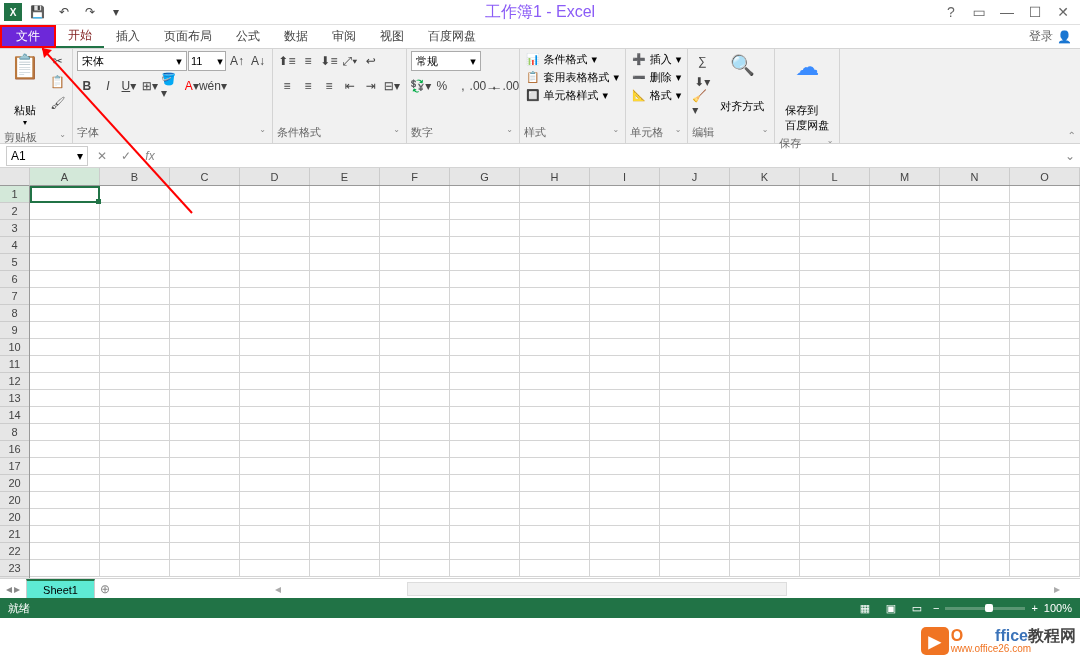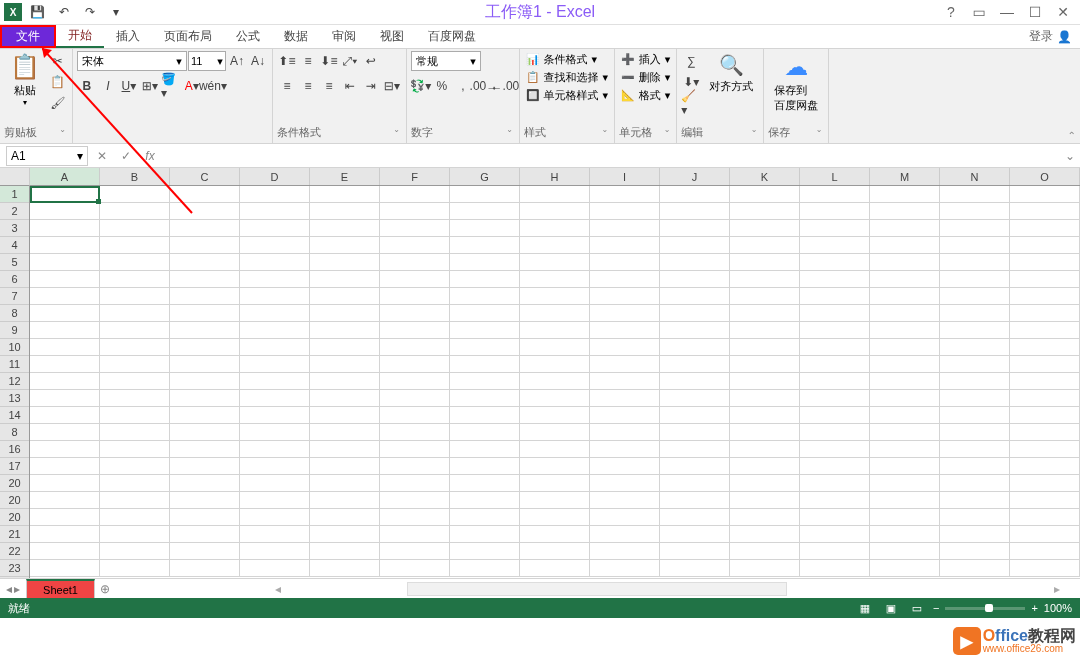--- a/index.html
+++ b/index.html
@@ -22,21 +22,21 @@
     .login-area { position: absolute; right: 8px; display: flex; align-items: center; gap: 4px; color: #666; height: 100%; }
     
     
     .ribbon { height: 95px; background: #f1f1f1; display: flex; border-bottom: 1px solid #d4d4d4; position: relative; }
     .ribbon-group { display: flex; flex-direction: column; border-right: 1px solid #d4d4d4; padding: 2px 4px; }
     .ribbon-group-content { flex: 1; display: flex; align-items: flex-start; gap: 2px; }
     .ribbon-group-label { text-align: left; font-size: 11px; color: #666; padding: 1px 0; position: relative; }
     .ribbon-group-label::after { content: '⌄'; position: absolute; right: 2px; font-size: 8px; color: #888; }
     .big-btn { display: flex; flex-direction: column; align-items: center; justify-content: center; padding: 2px 6px; cursor: pointer; }
     .big-btn .icon { font-size: 24px; margin-bottom: 2px; }
-    .big-btn .label { font-size: 11px; }
+    .big-btn .label { font-size: 11px; margin-top: 20px; }
     .small-btn { width: 20px; height: 20px; display: flex; align-items: center; justify-content: center; cursor: pointer; font-size: 12px; color: #444; }
     .col-stack { display: flex; flex-direction: column; gap: 1px; }
     .row-stack { display: flex; gap: 1px; align-items: center; }
     .font-combo { background: #fff; border: 1px solid #ababab; height: 20px; padding: 0 4px; display: flex; align-items: center; font-size: 11px; min-width: 110px; justify-content: space-between; }
     .size-combo { background: #fff; border: 1px solid #ababab; height: 20px; width: 38px; padding: 0 2px; display: flex; align-items: center; font-size: 11px; justify-content: space-between; }
     .num-combo { background: #fff; border: 1px solid #ababab; height: 20px; width: 70px; padding: 0 4px; display: flex; align-items: center; font-size: 11px; justify-content: space-between; }
     .ribbon-item-row { display: flex; align-items: center; gap: 4px; font-size: 11px; cursor: pointer; padding: 1px 2px; }
     .ribbon-collapse { position: absolute; right: 4px; bottom: 2px; color: #888; cursor: pointer; font-size: 10px; }
     
     
@@ -59,42 +59,42 @@
     .cell-row { display: flex; height: 17px; }
     .cell { width: 70px; border-right: 1px solid #d4d4d4; border-bottom: 1px solid #d4d4d4; }
     .active-cell { position: absolute; top: 0; left: 0; width: 70px; height: 17px; border: 2px solid #217346; pointer-events: none; }
     .active-cell::after { content: ''; position: absolute; right: -3px; bottom: -3px; width: 5px; height: 5px; background: #217346; }
     .grid-top { display: flex; }
     .grid-body { display: flex; flex: 1; height: calc(100% - 18px); overflow: hidden; }
     
     
     .sheet-tabs-row { height: 20px; display: flex; align-items: center; background: #fff; border-top: 1px solid #d4d4d4; }
     .sheet-nav { display: flex; gap: 2px; padding: 0 6px; color: #888; }
-    .sheet-tab { padding: 0 16px; border: 1px solid #ccc; border-bottom: none; background: #ef4444; font-size: 11px; height: 20px; display: flex; align-items: center; }
+    .sheet-tab { padding: 0 16px; border: 1px solid #ccc; border-bottom: none; background: #5eead4; font-size: 11px; height: 20px; display: flex; align-items: center; }
     .sheet-tab.active { border-top: 2px solid #217346; }
     .sheet-add { width: 20px; text-align: center; color: #888; cursor: pointer; }
     .hscroll-area { flex: 1; display: flex; align-items: center; justify-content: center; position: relative; }
     .hscroll-track { width: 380px; height: 14px; background: #f1f1f1; border: 1px solid #ddd; position: relative; }
     
     
     .status-bar { height: 20px; background: #217346; color: #fff; display: flex; align-items: center; padding: 0 8px; font-size: 11px; position: relative; }
     .status-right { position: absolute; right: 8px; display: flex; align-items: center; gap: 6px; }
     .view-btn { width: 20px; height: 16px; display: flex; align-items: center; justify-content: center; cursor: pointer; }
     .zoom-slider { width: 80px; height: 3px; background: #5a9673; position: relative; }
     .zoom-slider::after { content: ''; position: absolute; left: 50%; top: -3px; width: 8px; height: 8px; background: #fff; border-radius: 2px; }
     
     
     .red-arrow { position: absolute; top: 48px; left: 42px; pointer-events: none; z-index: 100; }
     
     
     .watermark { position: absolute; right: 4px; bottom: 4px; z-index: 200; display: flex; align-items: center; gap: 2px; }
     .wm-badge { width: 28px; height: 28px; background: #f07423; border-radius: 5px; color: #fff; display: flex; align-items: center; justify-content: center; font-size: 16px; font-weight: bold; }
     .wm-text { display: flex; flex-direction: column; line-height: 1; }
     .wm-main { font-size: 16px; font-weight: bold; }
-    .wm-main .o { color: #f07423; } .wm-main .ff { color: #3b73b9; } .wm-main .cn { color: #444; }
+    .wm-main .o { color: #f07423; } .wm-main .ff { color: #3b73b9; margin-left: 32px; } .wm-main .cn { color: #444; }
     .wm-sub { font-size: 10px; color: #f07423; }
   </style>
 </head>
 <body>
 
 <div class="titlebar">
   <div class="titlebar-left">
     <div class="excel-icon">X</div>
     <div class="qat-btn">💾</div>
     <div class="qat-btn">↶</div>
@@ -166,20 +166,21 @@
         <div class="small-btn">
             <i>I</i>
           </div>
         <div class="small-btn"><u>U</u>▾</div>
         <div class="small-btn">⊞▾</div>
         <div class="small-btn">🪣▾</div>
         <div class="small-btn"><span style="color:red">A</span>▾</div>
         <div class="small-btn">wén▾</div>
       </div>
     </div>
+    <div class="ribbon-group-label">字体</div>
   </div>
 
   <div class="ribbon-group">
     <div class="ribbon-group-content col-stack">
       <div class="row-stack">
         <div class="small-btn">⬆≡</div>
         <div class="small-btn">≡</div>
         <div class="small-btn">⬇≡</div>
         <div class="small-btn">⤢▾</div>
         <div class="small-btn">↩</div>
@@ -209,21 +210,21 @@
         <div class="small-btn">.00→</div>
         <div class="small-btn">←.00</div>
       </div>
     </div>
     <div class="ribbon-group-label">数字</div>
   </div>
 
   <div class="ribbon-group">
     <div class="ribbon-group-content col-stack">
       <div class="ribbon-item-row"><span>📊</span><span>条件格式</span>▾</div>
-      <div class="ribbon-item-row"><span>📋</span><span>查找和选择</span>▾</div>
+      <div class="ribbon-item-row"><span>📋</span><span>套用表格格式</span>▾</div>
       <div class="ribbon-item-row"><span>🔲</span><span>单元格样式</span>▾</div>
     </div>
     <div class="ribbon-group-label">样式</div>
   </div>
 
   <div class="ribbon-group">
     <div class="ribbon-group-content col-stack">
       <div class="ribbon-item-row"><span>➕</span><span>插入</span>▾</div>
       <div class="ribbon-item-row"><span>➖</span><span>删除</span>▾</div>
       <div class="ribbon-item-row"><span>📐</span><span>格式</span>▾</div>

